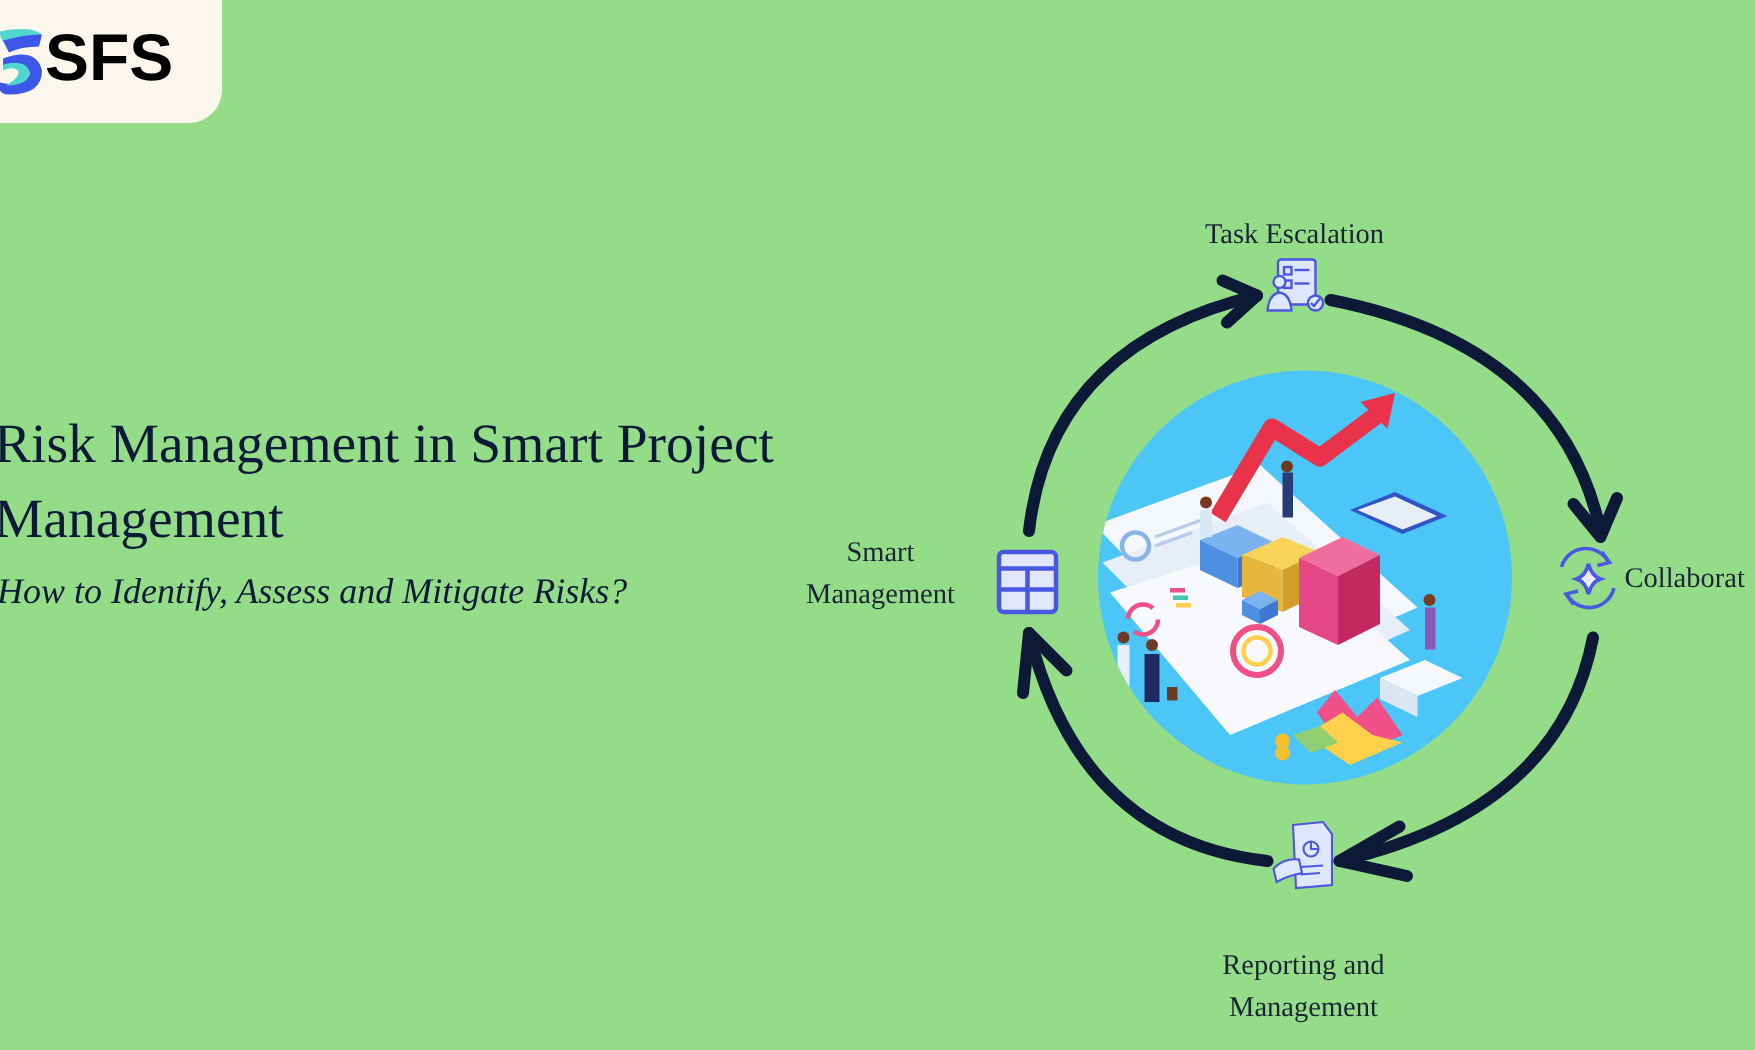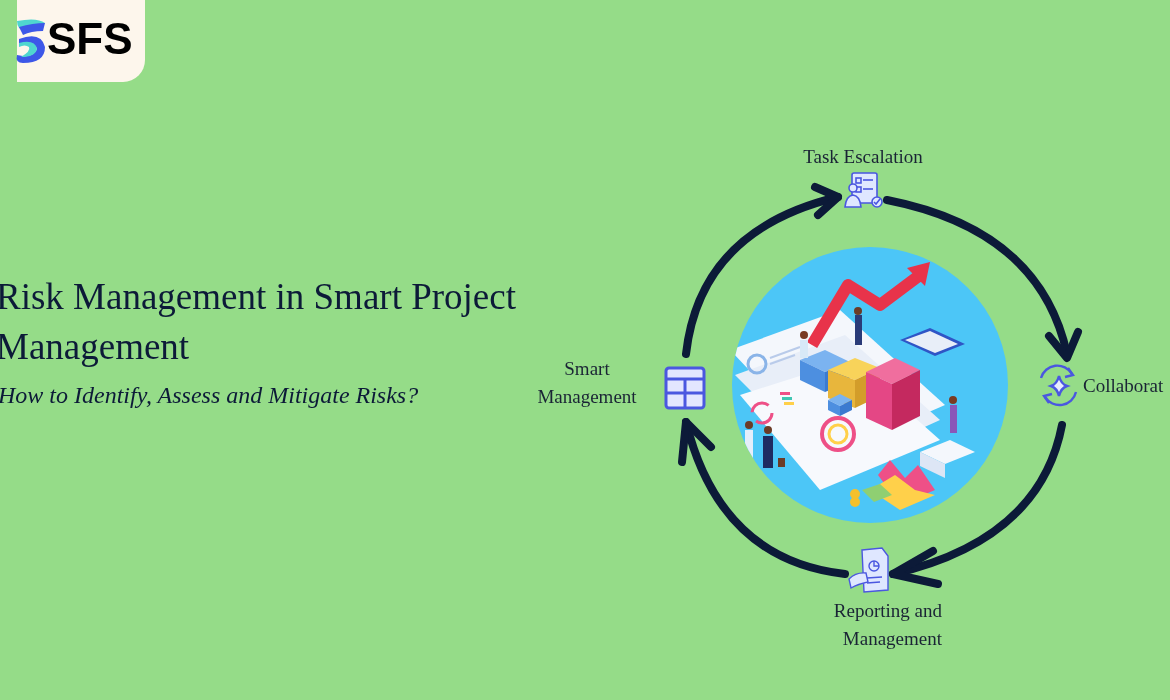--- a/index.html
+++ b/index.html
@@ -3,21 +3,21 @@
 <meta charset="utf-8">
 <style>
   html, body { margin: 0; padding: 0; }
   body {
     width: 1170px; height: 700px; overflow: hidden; position: relative;
     background: #95dc88;
     font-family: "DejaVu Serif", "Liberation Serif", serif;
     color: #0c1a38;
   }
   .logo-box {
-    position: absolute; left: 17px; top: 0; width: 128px; height: 82px;
+    position: absolute; left: 0; top: 0; width: 148px; height: 82px;
     background: #fdf6ec; border-bottom-right-radius: 22px;
   }
   .logo-mark { position: absolute; left: -4px; top: 17px; }
   .logo-text {
     position: absolute; left: 30px; top: 14px;
     font-family: "Liberation Sans", "DejaVu Sans", sans-serif;
     font-weight: 700; font-size: 44px; letter-spacing: 0px; color: #000;
   }
   .title {
     position: absolute; left: -4px; top: 272px; margin: 0;
@@ -163,20 +163,20 @@
   <g>
     <rect x="666" y="368" width="38" height="40" rx="3" fill="#e3e6ff" stroke="#4a57e0" stroke-width="3"></rect>
     <line x1="666" y1="379" x2="704" y2="379" stroke="#4a57e0" stroke-width="3"></line>
     <line x1="666" y1="393" x2="704" y2="393" stroke="#4a57e0" stroke-width="3"></line>
     <line x1="685" y1="379" x2="685" y2="408" stroke="#4a57e0" stroke-width="3"></line>
   </g>
 </svg>
 
 <div class="label" style="left:790px; top:143px; width:146px;">Task Escalation</div>
 <div class="label" style="left:1083px; top:372px; text-align:right; white-space:nowrap;">Collaborat</div>
-<div class="label" style="left:796px; top:597px; width:146px;text-align:right;">
+<div class="label" style="left:796px; top:630px; width:146px;">
   <span>Reporting and</span><br>
   <span>Management</span>
 </div>
 <div class="label" style="left:522px; top:355px; width:130px;">
   <span>Smart</span><br>
   <span>Management</span>
 </div>
 
 </body></html>

